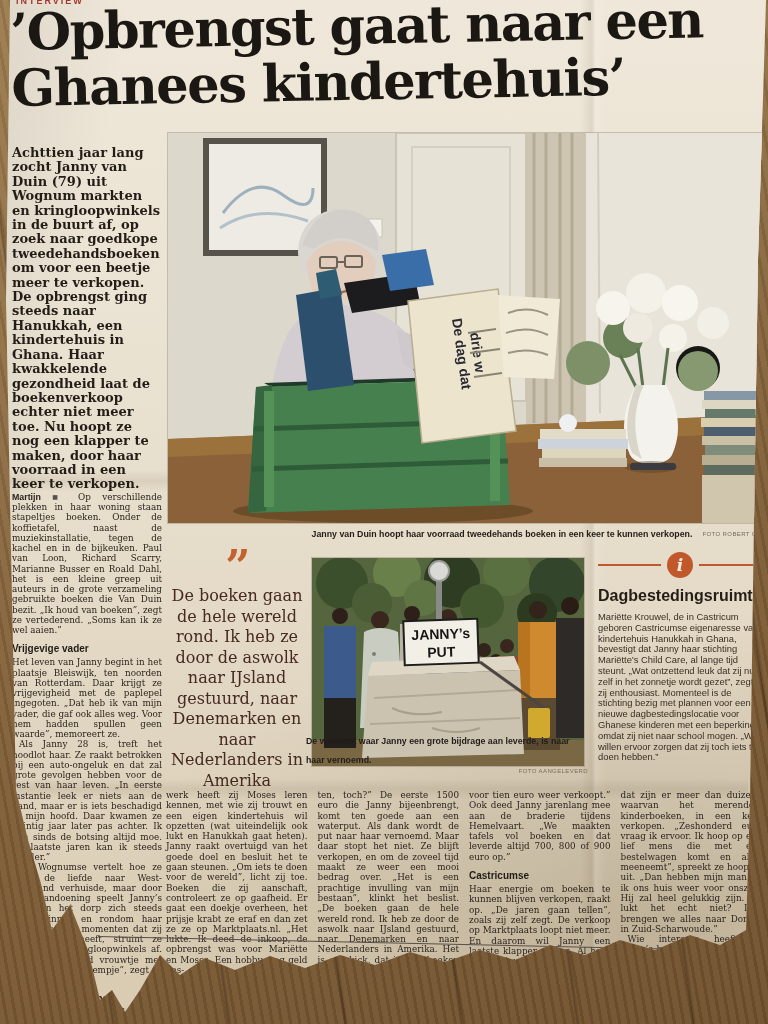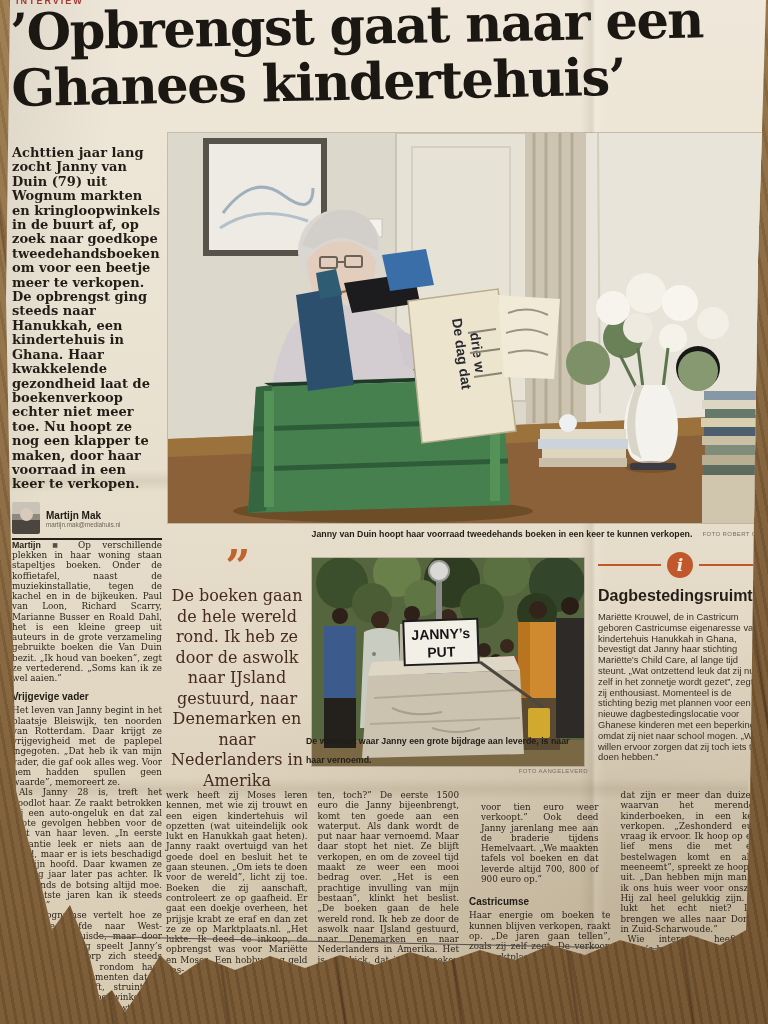--- a/index.html
+++ b/index.html
@@ -106,27 +106,20 @@
   <div class="kicker">INTERVIEW</div>
 
   <h1 class="headline" style="margin:0">
     <span>’Opbrengst gaat naar een</span><br>
     <span>Ghanees kindertehuis’</span>
   </h1>
 
   <div class="col-left">
     <p class="intro" style="margin:0">Achttien jaar lang zocht Janny van Duin (79) uit Wognum markten en kringloopwinkels in de buurt af, op zoek naar goedkope tweedehandsboeken om voor een beetje meer te verkopen. De opbrengst ging steeds naar Hanukkah, een kindertehuis in Ghana. Haar kwakkelende gezondheid laat de boekenverkoop echter niet meer toe. Nu hoopt ze nog een klapper te maken, door haar voorraad in een keer te verkopen.</p>
 
-    <div class="byline">
-      <div class="avatar"></div>
-      <div>
-        <div class="byline-name">Martijn Mak</div>
-        <div class="byline-mail">martijn.mak@mediahuis.nl</div>
-      </div>
-    </div>
 
     <p class="body-txt lead" style="margin:0">
       <span class="lead-loc">Martijn</span>
       <span class="lead-sq">■</span>
       <span>Op verschillende plekken in haar woning staan stapeltjes boeken. Onder de koffietafel, naast de muziekinstallatie, tegen de kachel en in de bijkeuken. Paul van Loon, Richard Scarry, Marianne Busser en Roald Dahl, het is een kleine greep uit auteurs in de grote verzameling gebruikte boeken die Van Duin bezit. „Ik houd van boeken”, zegt ze vertederend. „Soms kan ik ze wel aaien.”</span>
     </p>
 
     <div class="subhead">Vrijgevige vader</div>
     <p class="body-txt para">Het leven van Janny begint in het plaatsje Bleiswijk, ten noorden van Rotterdam. Daar krijgt ze vrijgevigheid met de paplepel ingegoten. „Dat heb ik van mijn vader, die gaf ook alles weg. Voor hem hadden spullen geen waarde”, memoreert ze.</p>
     <p class="body-txt para">Als Janny 28 is, treft het noodlot haar. Ze raakt betrokken bij een auto-ongeluk en dat zal grote gevolgen hebben voor de rest van haar leven. „In eerste instantie leek er niets aan de hand, maar er is iets beschadigd in mijn hoofd. Daar kwamen ze twintig jaar later pas achter. Ik ben sinds de botsing altijd moe. De laatste jaren kan ik steeds minder.”</p>
@@ -327,21 +320,21 @@
   </div>
 
   <div class="bottom-cols">
     <div>
       <p class="body-txt para" style="margin:0">werk heeft zij Moses leren kennen, met wie zij trouwt en een eigen kindertehuis wil opzetten (wat uiteindelijk ook lukt en Hanukkah gaat heten). Janny raakt overtuigd van het goede doel en besluit het te gaan steunen. „Om iets te doen voor de wereld”, licht zij toe. Boeken die zij aanschaft, controleert ze op gaafheid. Er gaat een doekje overheen, het prijsje krabt ze eraf en dan zet ze ze op Marktplaats.nl. „Het lukte. Ik deed de inkoop, de opbrengst was voor Mariëtte en Moses. Een hobby mag geld kos-</p>
     </div>
     <div>
       <p class="body-txt para" style="margin:0">ten, toch?” De eerste 1500 euro die Janny bijeenbrengt, komt ten goede aan een waterput. Als dank wordt de put naar haar vernoemd. Maar daar stopt het niet. Ze blijft verkopen, en om de zoveel tijd maakt ze weer een mooi bedrag over. „Het is een prachtige invulling van mijn bestaan”, klinkt het beslist. „De boeken gaan de hele wereld rond. Ik heb ze door de aswolk naar IJsland gestuurd, naar Denemarken en naar Nederlanders in Amerika. Het is een kick, dat je tien boeken voor vijf euro koopt en</p>
     </div>
     <div>
-      <p class="body-txt para" style="margin:12px">voor tien euro weer verkoopt.” Ook deed Janny jarenlang mee aan de braderie tijdens Hemelvaart. „We maakten tafels vol boeken en dat leverde altijd 700, 800 of 900 euro op.”</p>
+      <p class="body-txt para" style="margin:0">voor tien euro weer verkoopt.” Ook deed Janny jarenlang mee aan de braderie tijdens Hemelvaart. „We maakten tafels vol boeken en dat leverde altijd 700, 800 of 900 euro op.”</p>
       <div class="subhead">Castricumse</div>
       <p class="body-txt para" style="margin:0">Haar energie om boeken te kunnen blijven verkopen, raakt op. „De jaren gaan tellen”, zoals zij zelf zegt. De verkoop op Marktplaats loopt niet meer. En daarom wil Janny een laatste klapper maken. Al haar overgebleven boeken, en</p>
     </div>
     <div>
       <p class="body-txt para" style="margin:0">dat zijn er meer dan duizend waarvan het merendeel kinderboeken, in een keer verkopen. „Zeshonderd euro vraag ik ervoor. Ik hoop op een lief mens die met een bestelwagen komt en alles meeneemt”, spreekt ze hoopvol uit. „Dan hebben mijn man en ik ons huis weer voor onszelf. Hij zal heel gelukkig zijn. En lukt het echt niet? Dan brengen we alles naar Dorcas in Zuid-Scharwoude.”</p>
       <p class="body-txt para" style="margin:0;text-indent:7px">Wie interesse heeft en Janny’s boeken wil overnemen, kan mailen naar janny.vanduin@ziggo.nl.</p>
     </div>
   </div>
 
   <div class="end-rule"></div>

